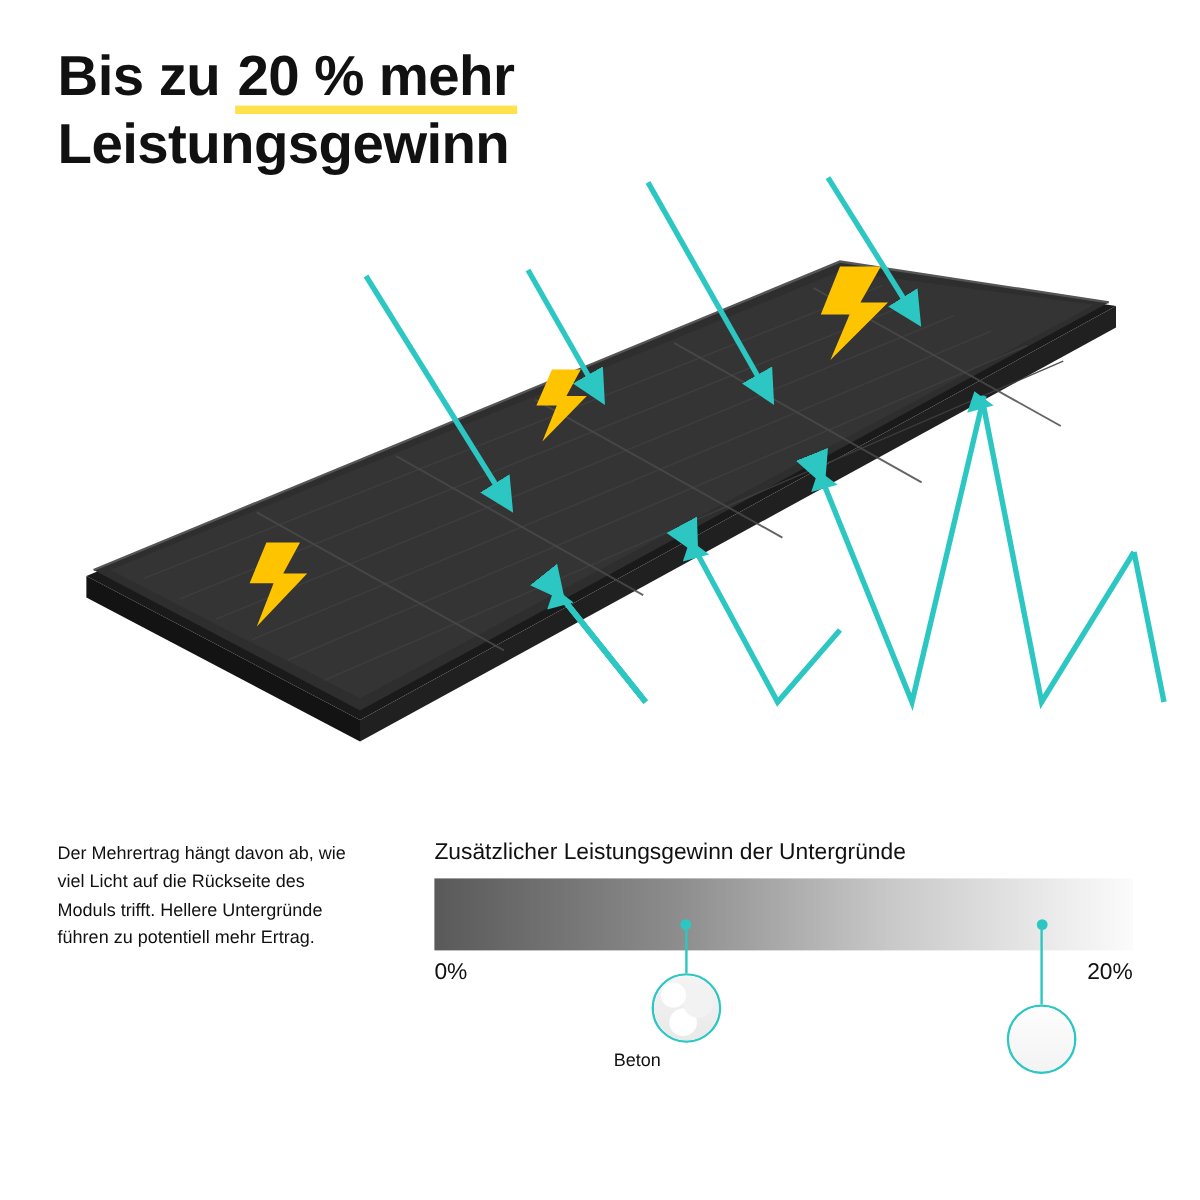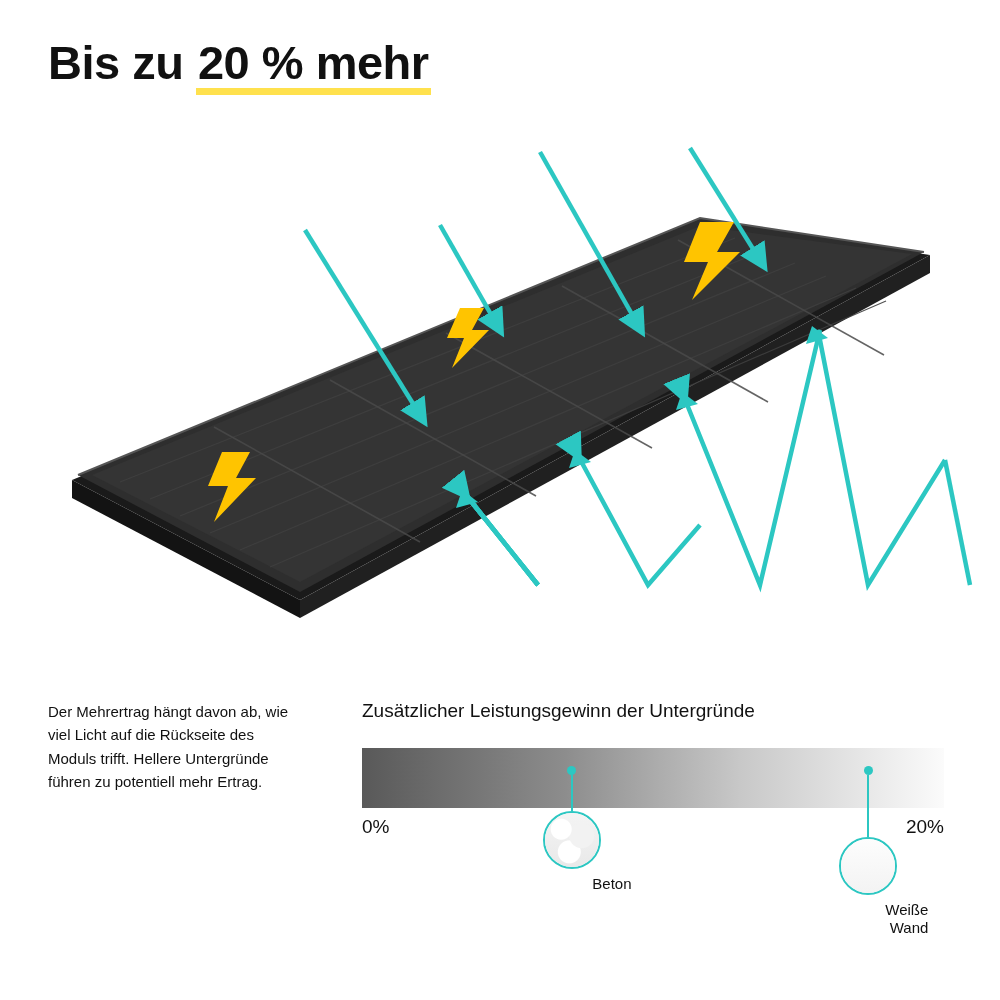--- a/index.html
+++ b/index.html
@@ -77,21 +77,21 @@
   
   .scale-panel {
     position: absolute;
     left: 362px;
     top: 700px;
     width: 590px;
   }
   .scale-title {
     font-size: 19px;
     color: #111111;
-    margin-bottom: 26px;
+    margin-bottom: 10px;
     white-space: nowrap;
   }
   .gradient-bar {
     width: 582px;
     height: 60px;
     background: linear-gradient(to right, #595959 0%, #8d8d8d 35%, #c8c8c8 65%, #fbfbfb 100%);
   }
   .scale-labels {
     position: relative;
     height: 26px;
@@ -113,21 +113,21 @@
     left: 362px;
     top: 766px;
     width: 600px;
     height: 200px;
   }
   .marker {
     position: absolute;
     top: 0;
     width: 120px;
     margin-left: -60px;
-    text-align: right;
+    text-align: left;
   }
   .marker .dot {
     width: 9px;
     height: 9px;
     border-radius: 50%;
     background: #2cc7c2;
     margin: 0 auto;
   }
   .marker .stem {
     width: 2px;
@@ -191,20 +191,21 @@
     background: linear-gradient(#fdfdfd, #f3f3f3);
   }
 </style>
 </head>
 <body>
 
 <div class="stage">
 
   <div class="headline">
     <span class="hl-line"><span>Bis zu </span><span class="highlight">20 % mehr</span></span>
+    <span class="hl-line">Leistungsgewinn</span>
   </div>
 
   <div class="illustration">
     <svg width="1000" height="560" viewBox="0 0 1000 560" xmlns="http://www.w3.org/2000/svg">
       <defs>
         <marker id="arrowTeal" markerWidth="7" markerHeight="7" refX="3.2" refY="3.2" orient="auto">
           <path d="M0,0 L6.4,3.2 L0,6.4 z" fill="#2cc7c2"></path>
         </marker>
       </defs>
 
@@ -296,19 +297,17 @@
       <div class="cap">Beton</div>
     </div>
 
 
     <div class="marker" id="m3" style="left: 506.34px;">
       <div class="dot"></div>
       <div class="stem" style="height: 62px;"></div>
       <div class="bubble">
           <span class="fill-white"></span>
         </div>
-      <div class="cap">Weiße
-Wand</div>
     </div>
 
   </div>
 
 </div>
 
 </body></html>

